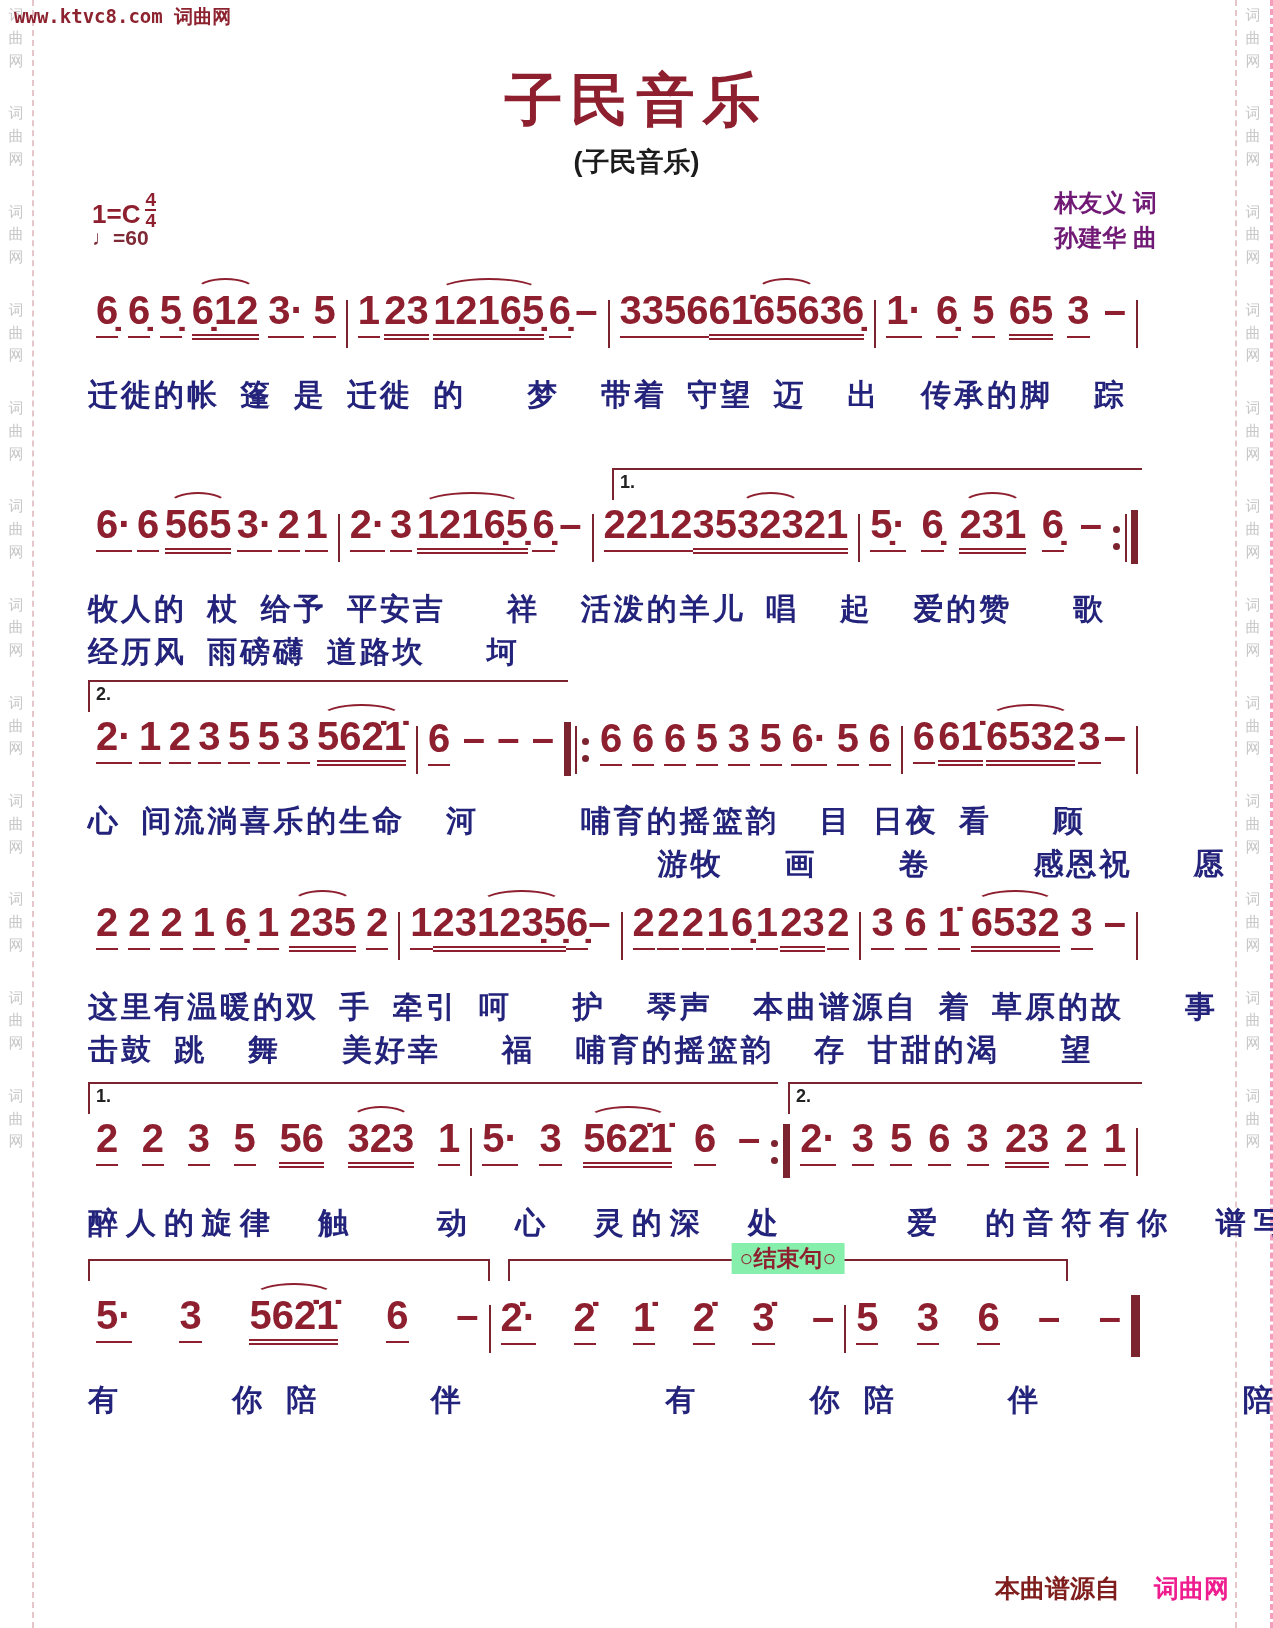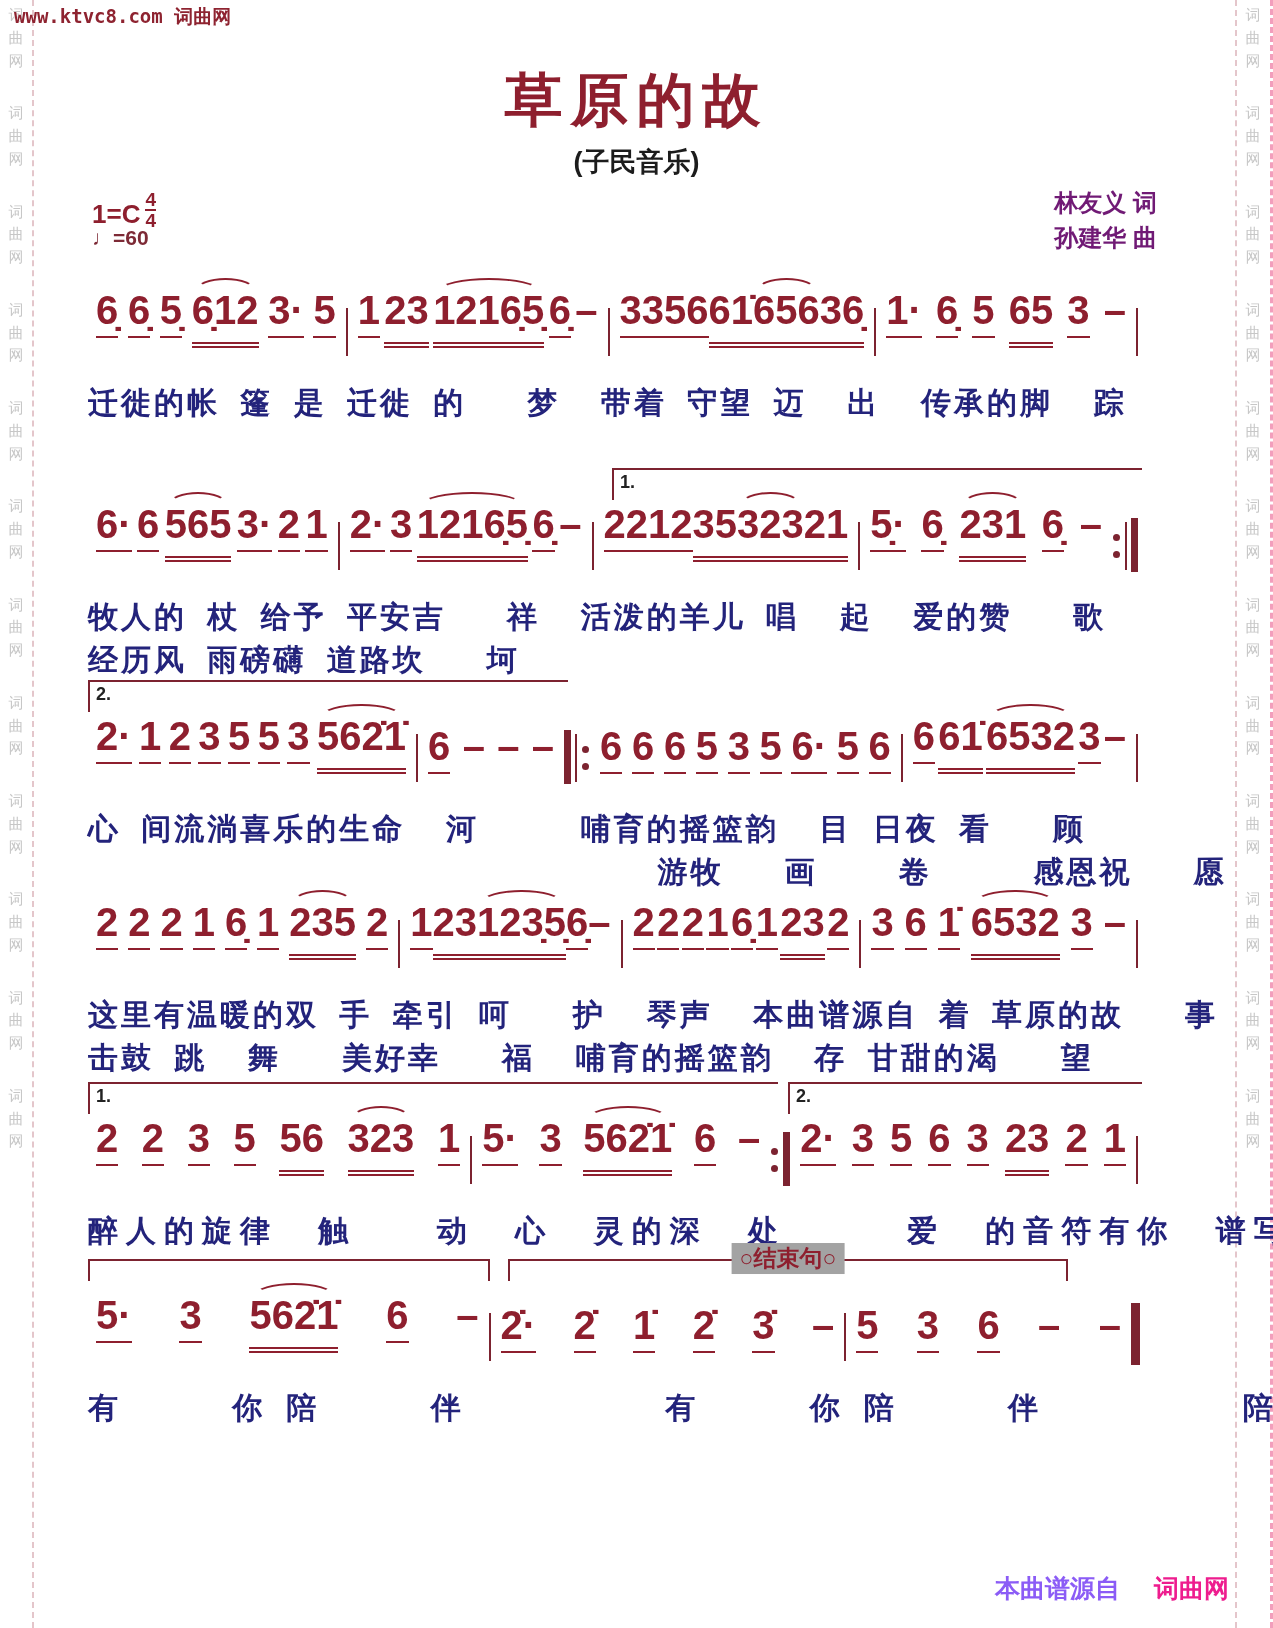--- a/index.html
+++ b/index.html
@@ -35,21 +35,21 @@
   .system{position:absolute;left:88px;width:1052px;}
   #s1{top:278px;} #s2{top:468px;} #s3{top:680px;} #s4{top:890px;} #s5{top:1082px;} #s6{top:1245px;}
   .music-line{display:flex;align-items:flex-end;}
   #s1 .music-line,#s4 .music-line{margin-top:12px;}
   #s2 .music-line,#s3 .music-line,#s5 .music-line{margin-top:36px;}
   #s6 .music-line{margin-top:50px;}
   .measure{flex:1;display:flex;justify-content:space-between;align-items:baseline;
     padding:0 8px 12px;color:#8e1f2e;font-weight:bold;font-size:40px;line-height:1;}
   .tk{font-style:normal;position:relative;white-space:nowrap;}
   .u1{border-bottom:2px solid currentColor;padding-bottom:6px;}
-  .u2{border-bottom:6px double currentColor;padding-bottom:12px;}
+  .u2{border-bottom:6px double currentColor;padding-bottom:4px;}
   .u0{padding-bottom:8px;}
   .arc::before{content:"";position:absolute;left:6%;right:6%;top:-12px;height:10px;
     border-style:solid;border-color:currentColor transparent transparent transparent;
     border-width:2px 2px 0 2px;border-radius:50% 50% 0 0 / 100% 100% 0 0;}
   .bar{width:2px;height:48px;background:#7c2330;margin:0 2px 4px;align-self:flex-end;}
   .bar-thick{width:7px;height:54px;background:#7c2330;margin:0 2px 2px;align-self:flex-end;}
   .final-bar{width:9px;height:62px;background:#7c2330;margin:0 0 0 2px;align-self:flex-end;}
   .rdots{position:relative;width:9px;height:38px;align-self:flex-end;margin:0 2px 8px;}
   .rdots::before,.rdots::after{content:"";position:absolute;left:1px;width:7px;height:7px;
     border-radius:50%;background:#7c2330;}
@@ -59,31 +59,31 @@
   .volta-label{position:absolute;left:6px;top:2px;font-size:18px;font-weight:bold;color:#222222;}
   #s2 .volta{left:524px;width:528px;}
   #s3 .volta{left:0;width:478px;}
   #s5 .volta-1{left:0;width:688px;}
   #s5 .volta-2{left:700px;width:352px;}
   .phrase-bracket{position:absolute;left:0;top:14px;width:398px;height:20px;
     border:2px solid #7c2330;border-bottom:none;}
   .ending-bracket{position:absolute;left:420px;top:14px;width:556px;height:20px;
     border:2px solid #7c2330;border-bottom:none;}
   .ending-label{position:absolute;left:50%;top:0;transform:translate(-50%,-58%);
-    background:#a3a3a3;padding:0 8px;color:#8e1f2e;font-weight:bold;font-size:23px;white-space:nowrap;}
+    background:#86efac;padding:0 8px;color:#8e1f2e;font-weight:bold;font-size:23px;white-space:nowrap;}
   
   .lyric{margin-top:26px;color:#23237b;font-weight:bold;font-size:30px;
     letter-spacing:3px;word-spacing:9px;white-space:pre;line-height:1.15;}
   .lyric + .lyric{margin-top:8px;}
   #s5 .lyric{letter-spacing:8px;word-spacing:24px;}
   #s6 .lyric{letter-spacing:24px;word-spacing:58px;}
   
   .footer{position:absolute;top:1572px;right:44px;display:flex;gap:34px;
     font-size:25px;font-weight:bold;}
-  .footer .src{color:#8b5cf6;}
+  .footer .src{color:#7f1d1d;}
   .footer .brand{color:#ee1c8e;}
 </style>
 </head>
 <body>
 
 <div class="wm-col wm-col-left">
     <div class="wm-g">
       <div>词</div>
       <div>曲</div>
       <div>网</div>
@@ -204,21 +204,21 @@
     <div class="wm-g">
       <div>词</div>
       <div>曲</div>
       <div>网</div>
     </div>
   </div>
 <div class="wm-line wm-line-right"></div>
 <div class="wm-edge-pink"></div>
 
 <div class="top-watermark">www.ktvc8.com 词曲网</div>
-<div class="title">草原的故</div>
+<div class="title">子民音乐</div>
 <div class="subtitle">(子民音乐)</div>
 <div class="keysig">
   <span>1=C</span>
   <span class="meter">
     <span class="num">4</span>
     <span class="den">4</span>
   </span>
 </div>
 <div class="tempo">♩=60</div>
 <div class="credits">

